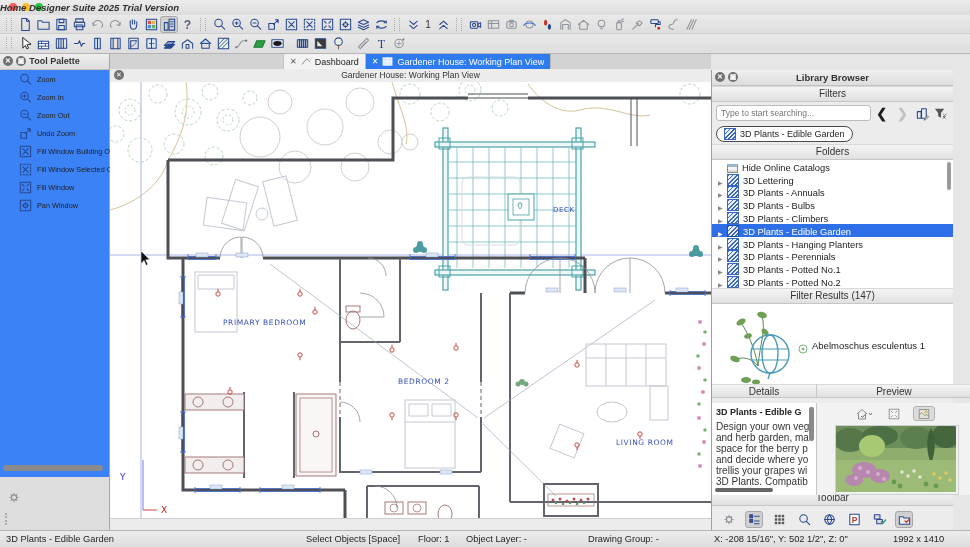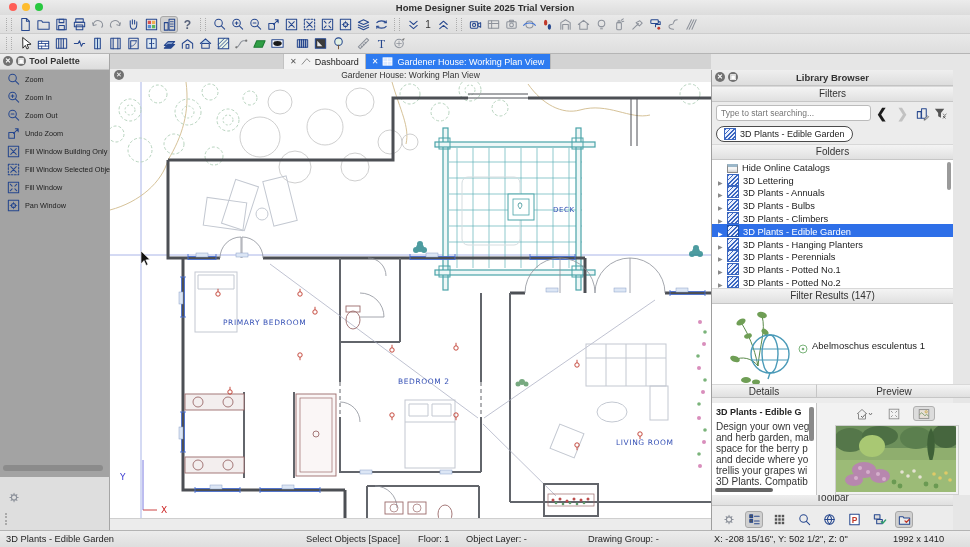--- a/index.html
+++ b/index.html
@@ -1,38 +1,38 @@
 <!DOCTYPE html>
 <html><head>
 <meta charset="utf-8">
 <style>
   html,body{margin:0;padding:0;background:#888;}
   #app{position:relative;width:970px;height:547px;background:#e6e6e6;font-family:"Liberation Sans",sans-serif;overflow:hidden;color:#222;}
   
   .titlebar{position:absolute;left:0;top:0;width:970px;height:15px;background:linear-gradient(#ececec,#dcdcdc);border-bottom:1px solid #bdbdbd;}
   .tl{position:absolute;top:3px;width:8px;height:8px;border-radius:50%;}
   .tl.r{left:9px;background:#ff5f57;} .tl.y{left:22px;background:#febc2e;} .tl.g{left:35px;background:#28c840;}
-  .apptitle{position:absolute;left:0;right:0;top:2px;text-align:center;font-size:9.5px;font-weight:bold;color:#2e2e2e;}
+  .apptitle{position:absolute;left:0;right:0;top:2px;font-size:9.5px;font-weight:bold;color:#2e2e2e;font-style:italic;}
   
   .tbrow{position:absolute;left:0;width:970px;height:19px;background:linear-gradient(#e9e9e9,#dedede);display:flex;align-items:center;padding-left:2px;box-sizing:border-box;}
   #tb1{top:15px;border-bottom:1px solid #cdcdcd;}
   #tb2{top:34px;height:20px;border-bottom:1px solid #b5b5b5;}
   .icn{width:18px;height:17px;display:inline-flex;align-items:center;justify-content:center;flex:none;}
   .icn svg{width:15px;height:15px;fill:none;stroke:#26478e;stroke-width:1.1;stroke-linecap:round;stroke-linejoin:round;}
   .icn.g svg{stroke:#8d929b;}
   .icn.pressed{background:#d0d0d0;border:1px solid #a8a8a8;border-radius:3px;box-sizing:border-box;}
   .grip{width:4px;height:13px;border-left:1px dotted #adadad;border-right:1px dotted #adadad;margin:0 4px;flex:none;}
   .gap{width:7px;flex:none;}
   .floor-num{font-size:10px;color:#333;width:12px;text-align:center;flex:none;}
   
-  .toolpal{position:absolute;left:0;top:54px;width:110px;height:423px;background:#a3a3a3;border-right:1px solid #a6a6a6;box-sizing:border-box;}
+  .toolpal{position:absolute;left:0;top:54px;width:110px;height:423px;background:#3b82f6;border-right:1px solid #a6a6a6;box-sizing:border-box;}
   .panelhead{height:15px;background:linear-gradient(#efefef,#dddddd);border-bottom:1px solid #c3c3c3;position:relative;text-align:center;font-size:9px;font-weight:bold;color:#333;line-height:15px;}
   .pbtn{position:absolute;top:2px;width:10px;height:10px;border-radius:50%;background:#717171;color:#fff;font-size:7px;line-height:10px;text-align:center;}
   .pbtn.b1{left:3px;} .pbtn.b2{left:16px;}
-  .tp-item{display:flex;align-items:center;height:18px;padding-left:4px;}
+  .tp-item{display:flex;align-items:center;height:18px;padding-left:16px;}
   .tpl{font-size:7.3px;color:#222;margin-left:3px;white-space:nowrap;}
   .tp-scroll{position:absolute;left:3px;bottom:6px;width:100px;height:6px;border-radius:3px;background:#8b8b8b;}
   .below-pal{position:absolute;left:0;top:477px;width:110px;height:53px;background:#dedede;border-right:1px solid #a6a6a6;box-sizing:border-box;}
   .gear-b{position:absolute;left:5px;top:12px;}
   .dots{position:absolute;left:5px;top:36px;width:2px;height:12px;border-left:2px dotted #aaa;}
   
   .tabbar{position:absolute;left:110px;top:54px;width:601px;height:15px;background:#d3d3d3;border-bottom:1px solid #bdbdbd;display:flex;}
   .tabspacer{width:173px;flex:none;border-right:1px solid #c2c2c2;}
   .tab{display:flex;align-items:center;font-size:9px;padding:0 6px;border-right:1px solid #b9b9b9;white-space:nowrap;}
   .tab .x{font-size:8px;margin-right:4px;color:#555;}

